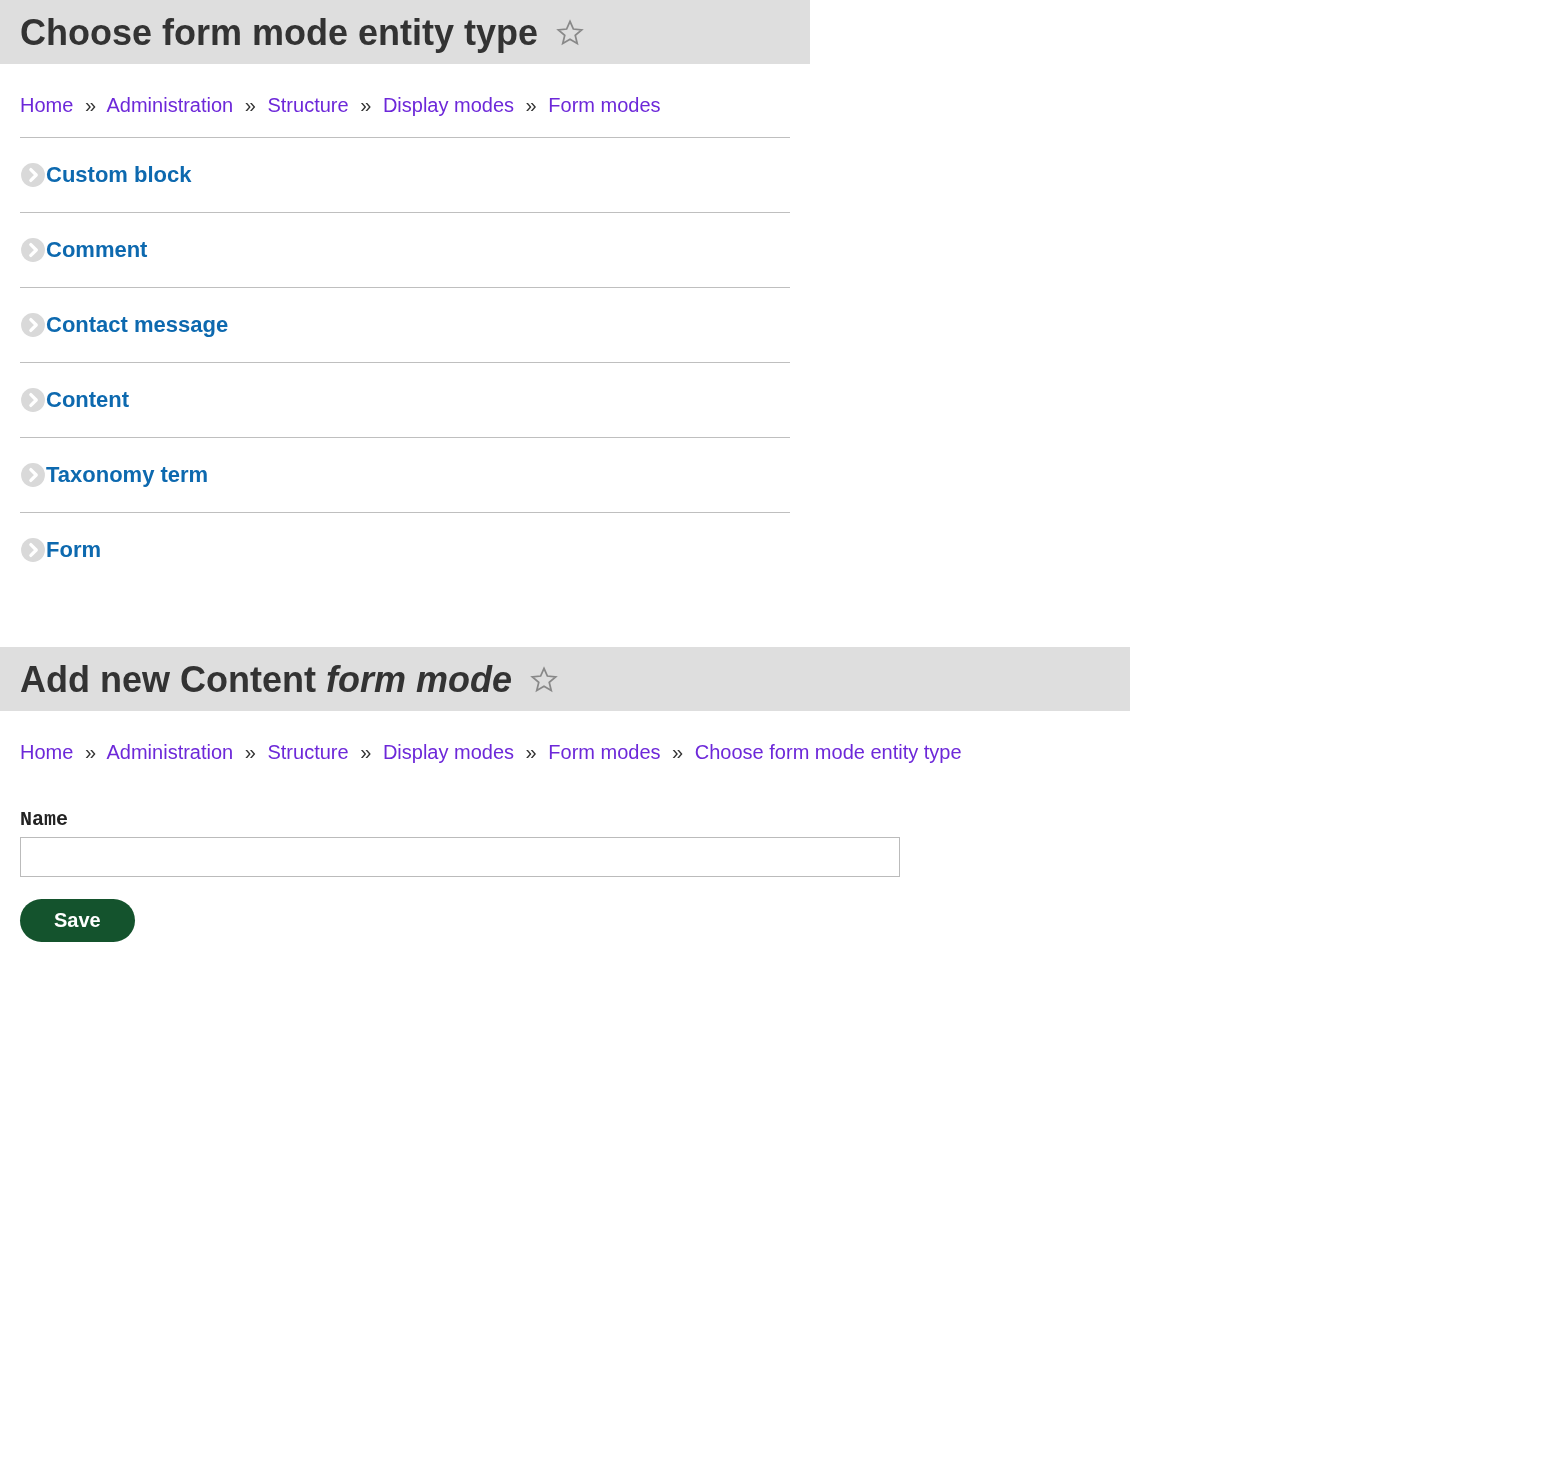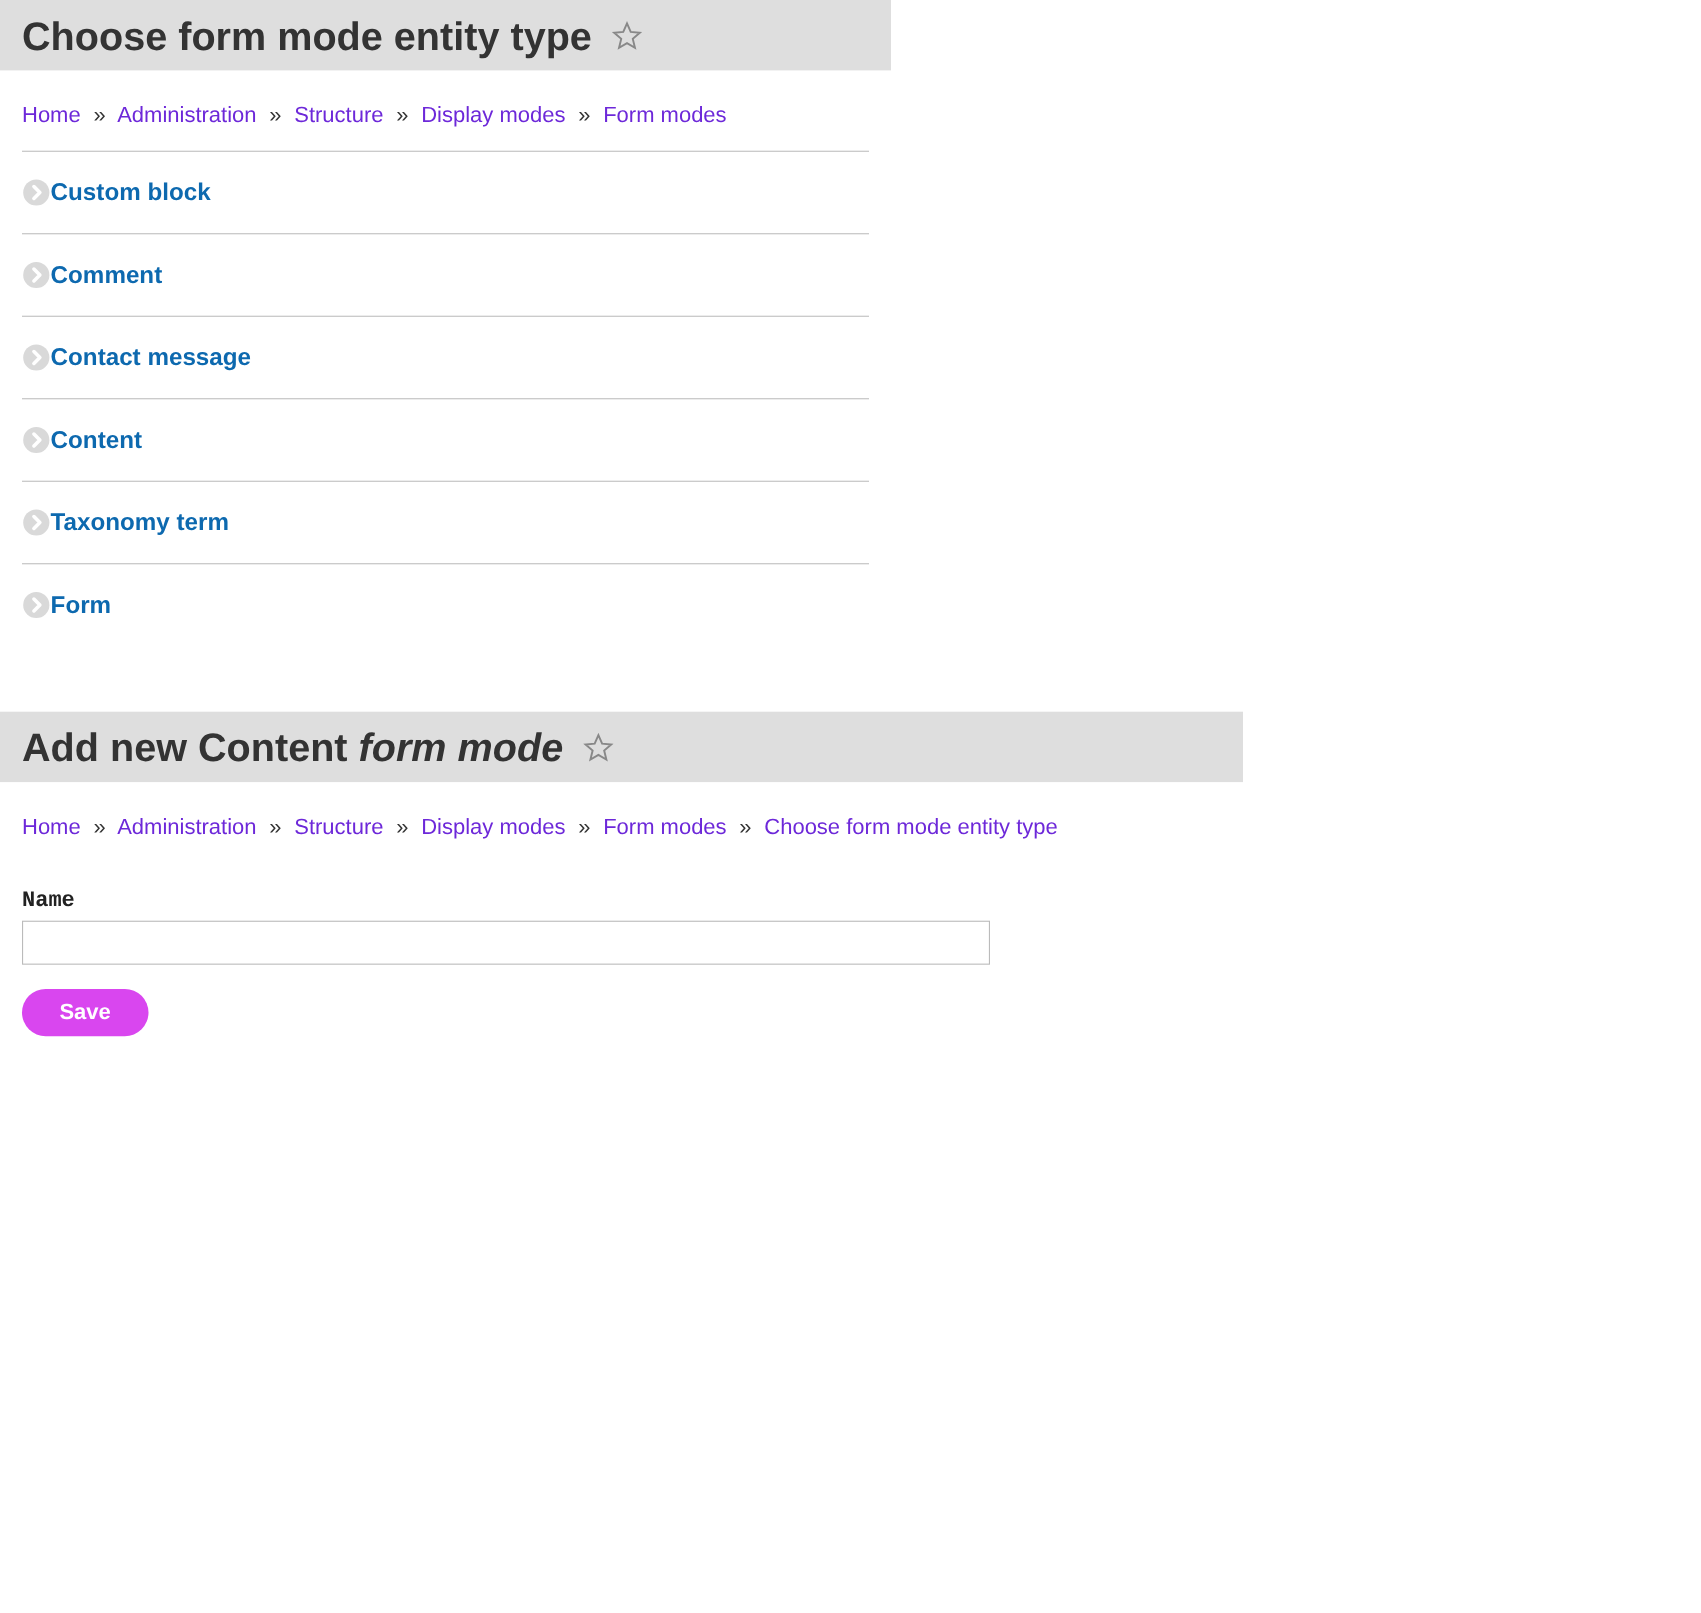--- a/index.html
+++ b/index.html
@@ -84,21 +84,21 @@
     max-width: 100%;
     height: 40px;
     border: 1px solid #bbb;
     padding: 4px 8px;
     font-size: 18px;
     background: #fff;
   }
   .save-btn {
     display: inline-block;
     margin-top: 22px;
-    background: #d946ef;
+    background: #14532d;
     color: #fff;
     border: none;
     border-radius: 22px;
     padding: 10px 34px;
     font-size: 20px;
     font-weight: bold;
     cursor: pointer;
   }
   .sec1 .title-bar { width: 810px; }
   .sec1 .breadcrumb { width: 810px; }

